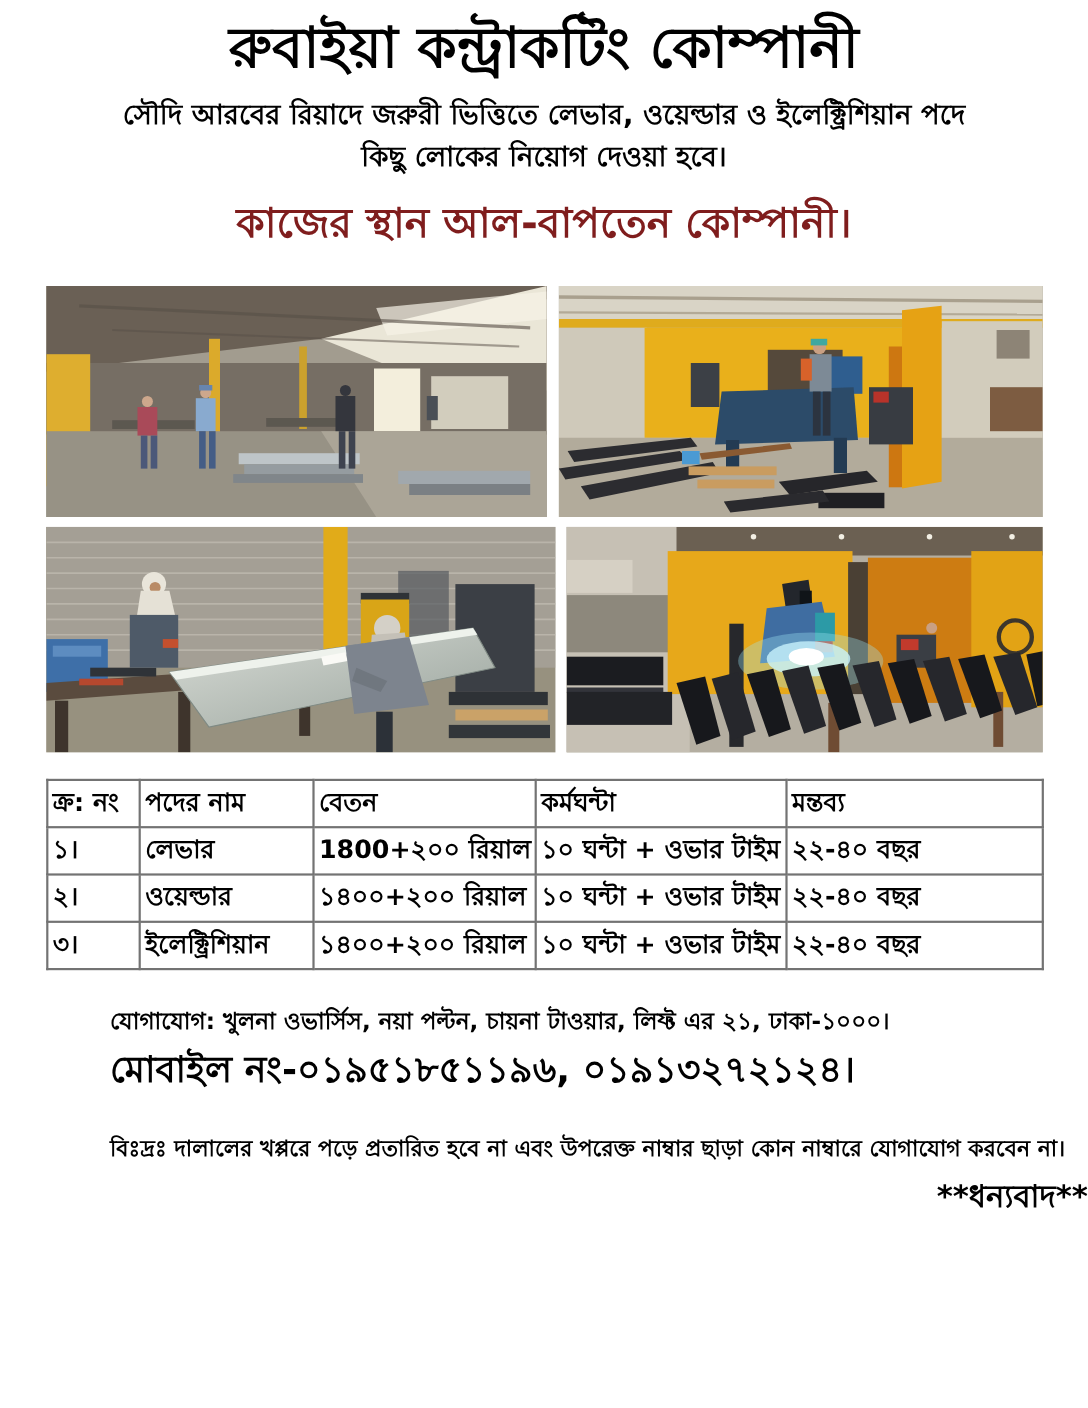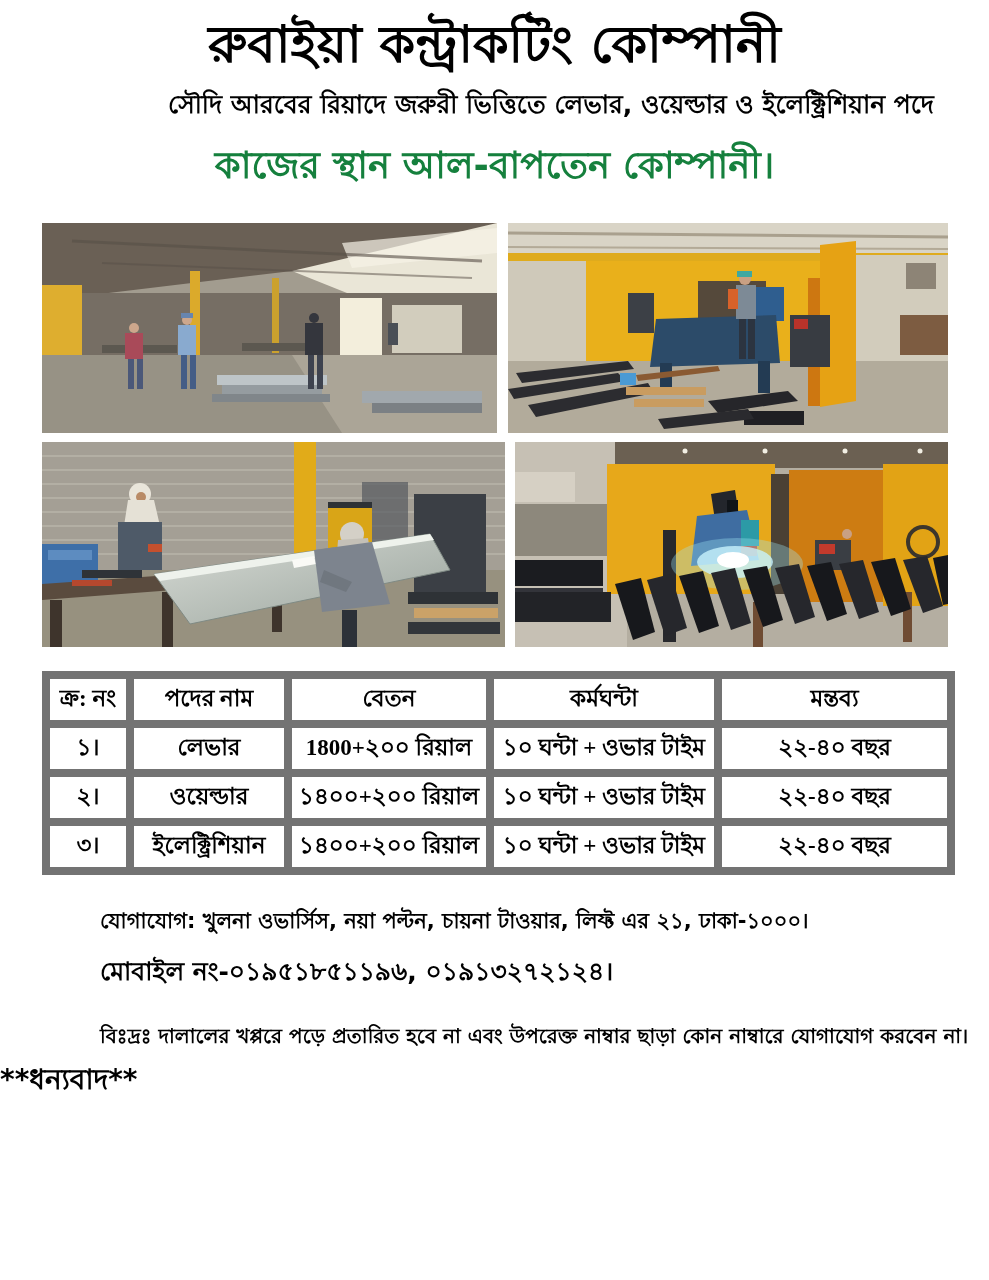--- a/index.html
+++ b/index.html
@@ -8,68 +8,69 @@
     font-family:"DejaVu Sans","Liberation Sans",sans-serif;
     overflow:hidden;
   }
   .poster{position:relative;width:989px;height:1280px;overflow:hidden;}
 
   .title{
     margin:12px 20px 0;text-align:center;
     font-size:51px;font-weight:bold;line-height:1.3;letter-spacing:0;
   }
   .subtitle{
-    margin:8px 55px 0;text-align:right;
+    margin:8px 55px 0;text-align:center;
     font-size:25px;font-weight:bold;line-height:1.5;
   }
   .location{
     margin:12px 0 0;text-align:center;
-    font-size:37px;font-weight:bold;color:#15803d;
+    font-size:37px;font-weight:bold;color:#7f1d1d;
   }
 
   .photo-grid{margin:24px 41px 0 42px;display:flex;flex-direction:column;gap:9px;}
   .photo-row{display:flex;}
   .photo{overflow:hidden;background:#b5afa2;}
   .photo svg{display:block;width:100%;height:100%;}
   .row1{gap:11px;} .row2{gap:10px;}
   .p1{width:455px;height:210px;}
   .p2{width:440px;height:210px;}
   .p3{width:463px;height:205px;}
   .p4{width:433px;height:205px;}
 
   table.jobs{
     border-collapse:collapse;margin:24px 0 0 42px;
     width:905px;table-layout:fixed;
   }
   table.jobs th,table.jobs td{
-    border:8px solid #737373;text-align:center;vertical-align:middle;
-    font-weight:bold;padding:1px 4px;overflow:hidden;white-space:nowrap;font-family:Liberation Serif, serif;
+    border:2px solid #737373;text-align:left;vertical-align:middle;
+    font-weight:bold;padding:1px 4px;overflow:hidden;white-space:nowrap;
   }
   table.jobs th{font-size:23px;height:37px;}
   table.jobs td{font-size:23px;height:31px;}
 
   .notes{margin:26px 0 0 118px;font-size:25px;font-weight:bold;line-height:1.62;}
   .note-line{white-space:nowrap;}
   .note-symbol{display:inline-block;margin-right:10px;font-size:23px;}
 
   .contact{margin:30px 0 0 100px;}
   .address{font-size:21px;font-weight:bold;white-space:nowrap;}
-  .mobile{font-size:25px;font-weight:bold;margin-top:12px;white-space:nowrap;}
+  .mobile{font-size:33px;font-weight:bold;margin-top:0;white-space:nowrap;}
   .warning{font-size:20px;font-weight:bold;margin-top:26px;white-space:nowrap;}
-  .thanks{text-align:left;font-size:28px;font-weight:bold;margin-top:4px;}
+  .thanks{text-align:right;font-size:28px;font-weight:bold;margin-top:4px;}
 </style>
 </head>
 <body>
 
 <div class="poster">
 
   <h1 class="title">রুবাইয়া কন্ট্রাকটিং কোম্পানী</h1>
 
   <div class="subtitle">
     <div>সৌদি আরবের রিয়াদে জরুরী ভিত্তিতে লেভার, ওয়েল্ডার ও ইলেক্ট্রিশিয়ান পদে</div>
+    <div>কিছু লোকের নিয়োগ দেওয়া হবে।</div>
   </div>
 
   <h2 class="location">কাজের স্থান আল-বাপতেন কোম্পানী।</h2>
 
   <div class="photo-grid">
     <div class="photo-row row1">
       <div class="photo p1" role="img" aria-label="ওয়ার্কশপের ভিতরে শ্রমিকরা স্টিলের কাজ করছে">
         <svg viewBox="0 0 455 210" preserveAspectRatio="none">
           <rect width="455" height="210" fill="#9b9486"></rect>
           <polygon points="0,0 455,0 455,12 250,48 0,78" fill="#5e5347"></polygon>

